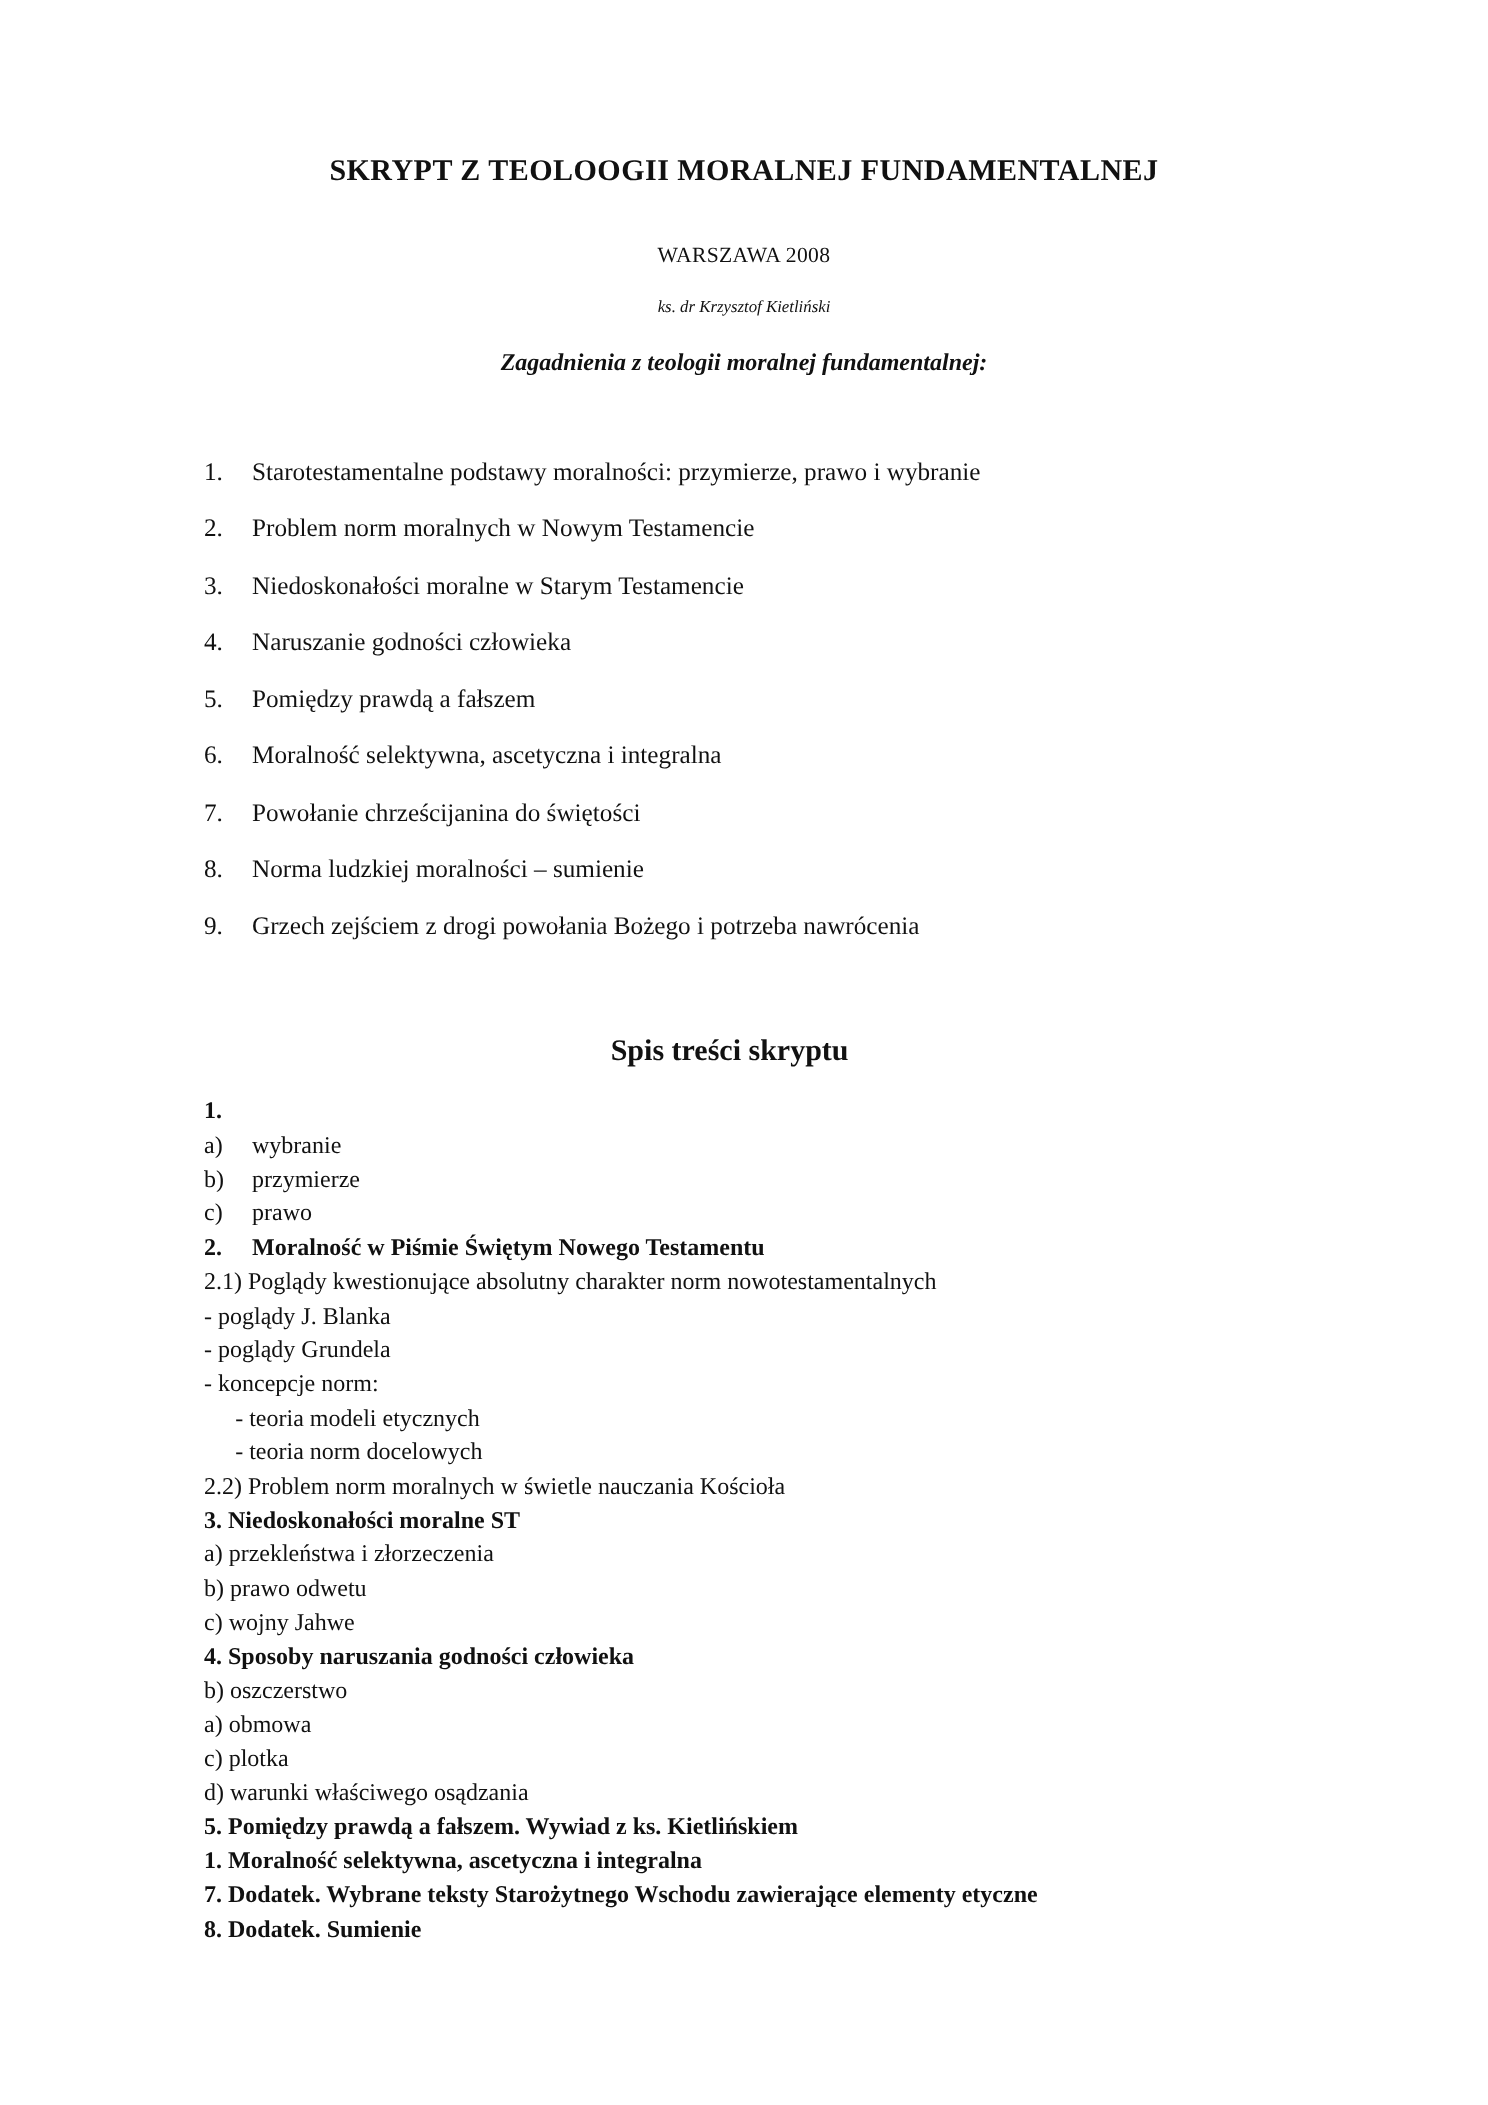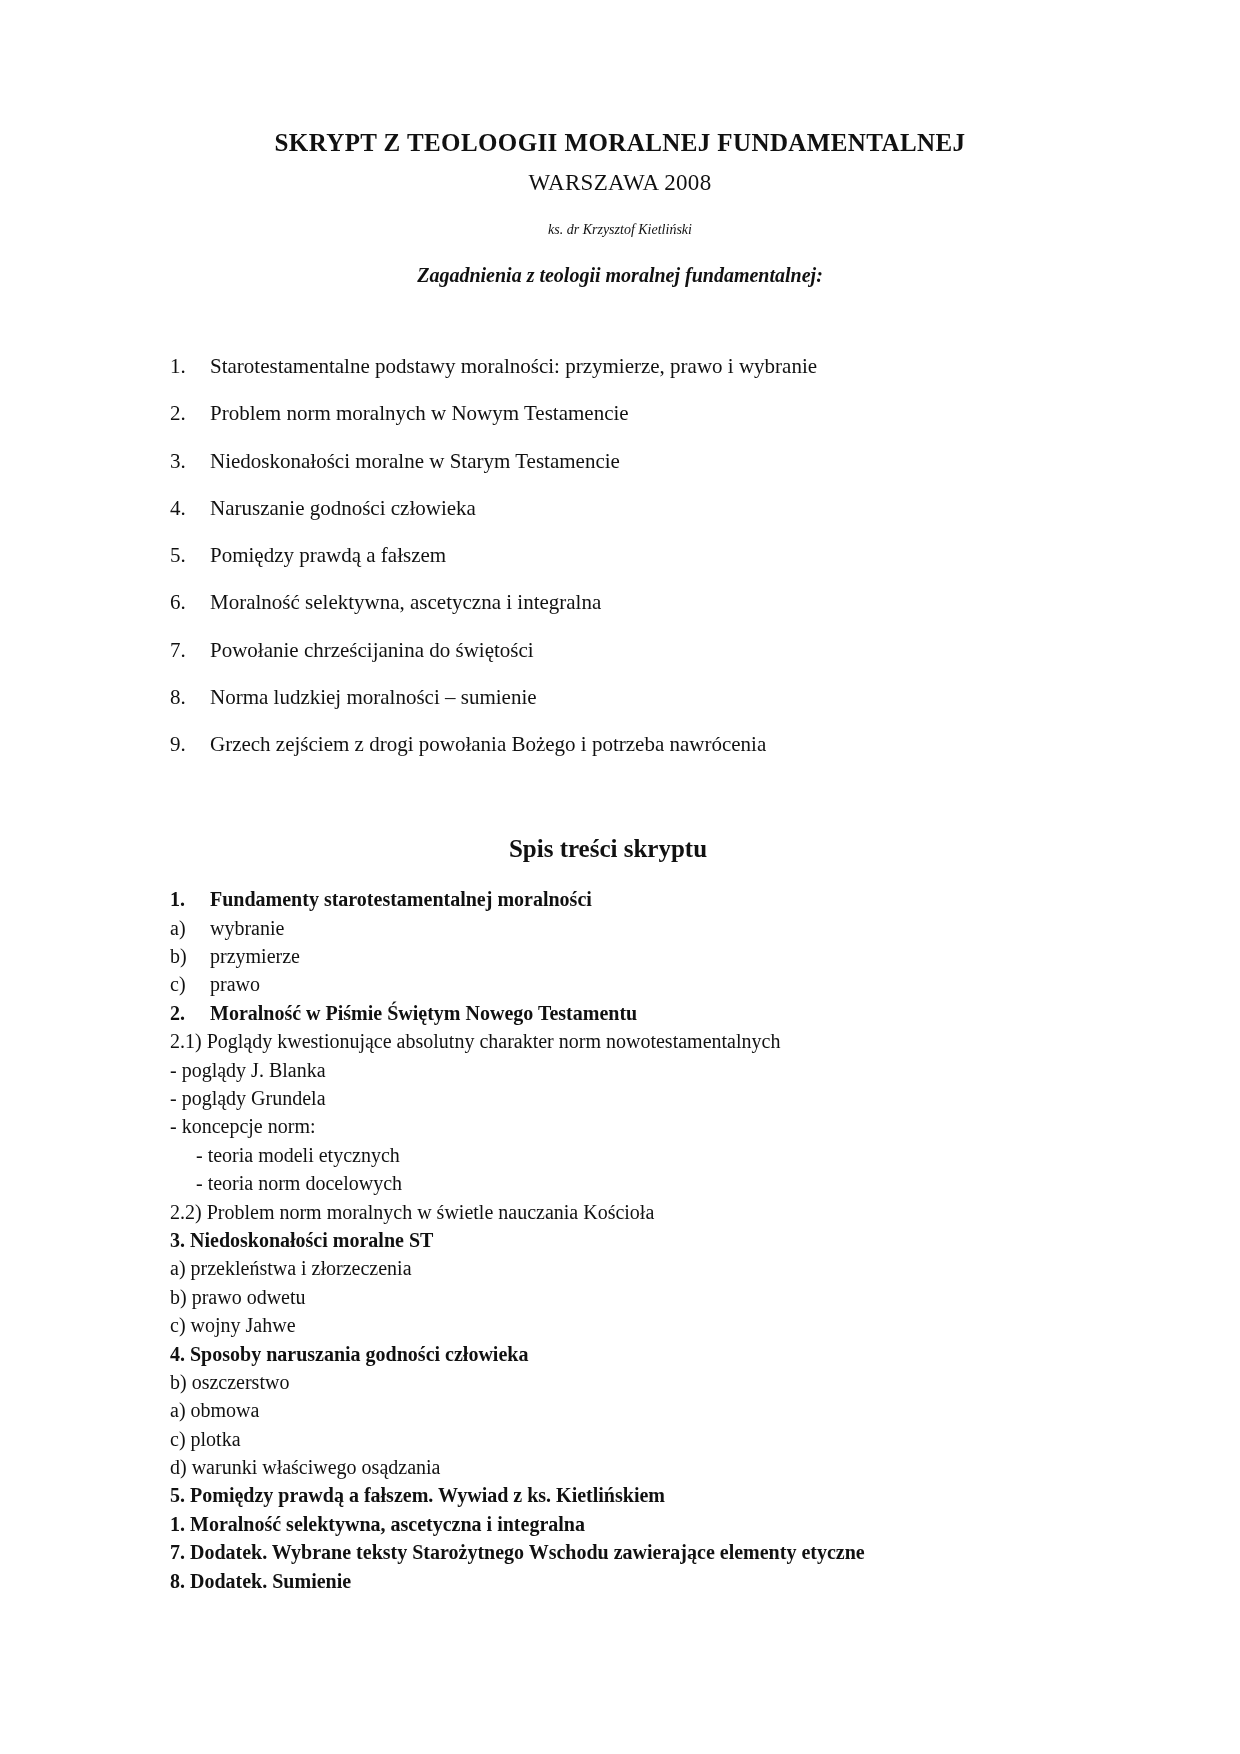--- a/index.html
+++ b/index.html
@@ -26,24 +26,24 @@
   
   .header {
     text-align: center;
     margin-top: 128px;
   }
   .doc-title {
     font-size: 25px;
     font-weight: bold;
     letter-spacing: 0.4px;
     line-height: 1.2;
-    margin: 0 0 12px 0;
+    margin: 0 0 44px 0;
   }
   .doc-place {
-    font-size: 23px;
+    font-size: 18px;
     font-weight: normal;
     letter-spacing: 0.3px;
     margin: 0 0 26px 0;
   }
   .doc-author {
     font-size: 14px;
     font-style: italic;
     font-weight: normal;
     margin: 0 0 26px 0;
   }
@@ -176,21 +176,21 @@
       </li>
       <li class="topic-row">
         <span class="topic-num">9.</span>
         <span class="topic-text">Grzech zejściem z drogi powołania Bożego i potrzeba nawrócenia</span>
       </li>
     </ul>
 
   <div class="toc-heading">Spis treści skryptu</div>
 
   <ul class="toc" id="toc-list">
-      <li class="toc-line lvl-numbered"><span class="marker">1.</span><span>Fundamenty starotestamentalnej moralności</span></li>
+      <li class="toc-line lvl-numbered"><span class="marker">1.</span></li>
       <li class="toc-line lvl-letter"><span class="marker">a)</span><span>wybranie</span></li>
       <li class="toc-line lvl-letter"><span class="marker">b)</span><span>przymierze</span></li>
       <li class="toc-line lvl-letter"><span class="marker">c)</span><span>prawo</span></li>
       <li class="toc-line lvl-numbered"><span class="marker">2.</span><span>Moralność w Piśmie Świętym Nowego Testamentu</span></li>
       <li class="toc-line lvl-plain">2.1) Poglądy kwestionujące absolutny charakter norm nowotestamentalnych</li>
       <li class="toc-line lvl-dash">- poglądy J. Blanka</li>
       <li class="toc-line lvl-dash">- poglądy Grundela</li>
       <li class="toc-line lvl-dash">- koncepcje norm:</li>
       <li class="toc-line lvl-dash2">- teoria modeli etycznych</li>
       <li class="toc-line lvl-dash2">- teoria norm docelowych</li>

